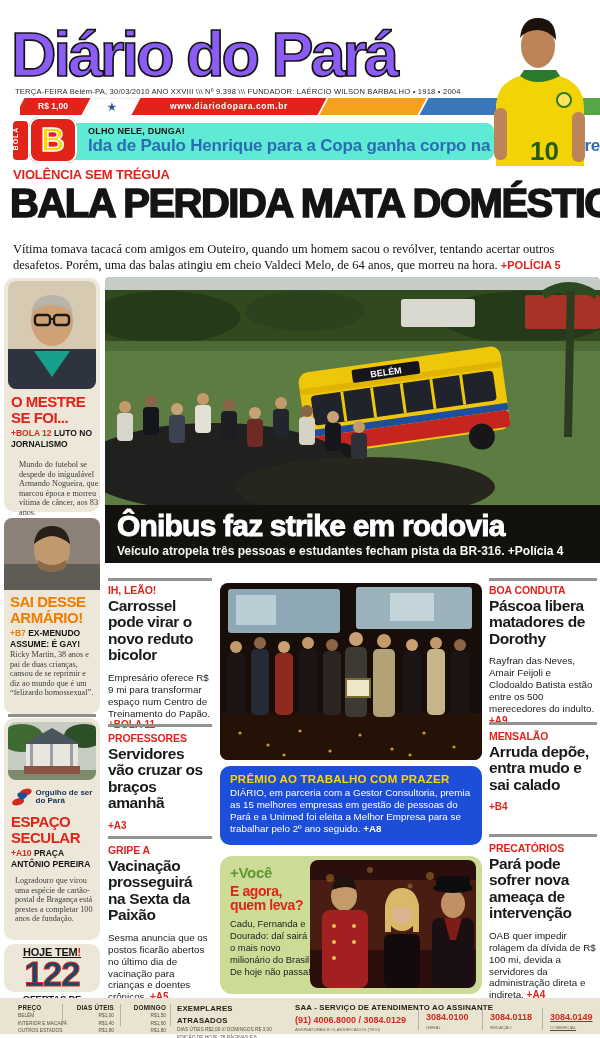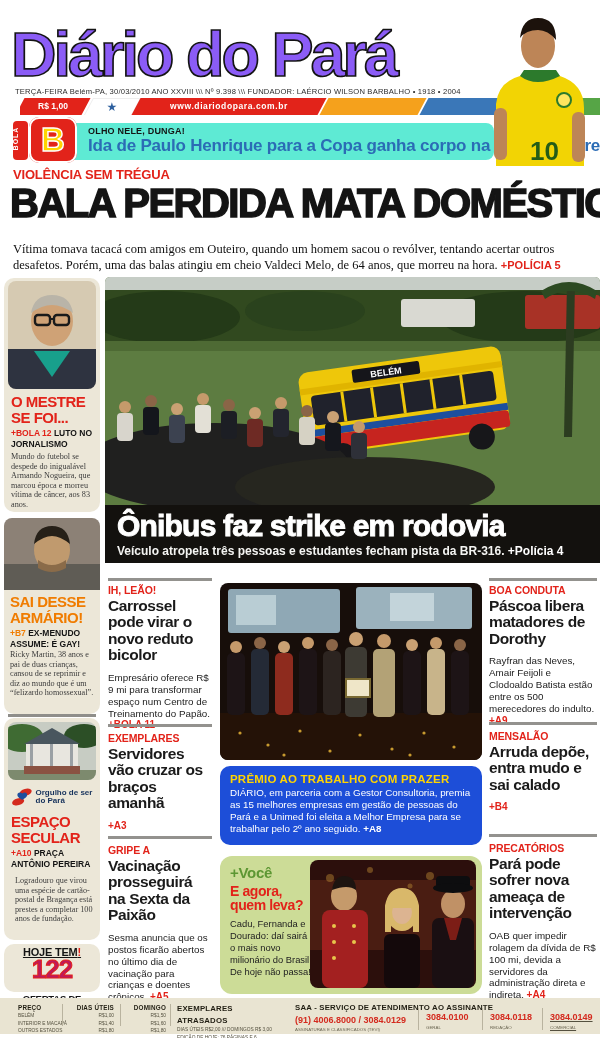--- a/index.html
+++ b/index.html
@@ -61,21 +61,21 @@
   .p3{left:4px;top:718px;width:96px;height:222px;}
   .p4{left:4px;top:944px;width:96px;height:48px;text-align:center;padding-top:2px;box-sizing:border-box;}
   .rail-photo{overflow:hidden;border-radius:8px;}
   .rail-hl{font-weight:bold;font-size:15px;line-height:1.05;letter-spacing:-.5px;}
   .rail-ref{font-size:8.5px;font-weight:bold;line-height:1.25;color:#141414;}
   .rail-ref b{font-weight:bold;}
   .rail-body{font-family:"Liberation Serif",serif;font-size:8.2px;line-height:1.17;color:#3c3c3c;}
   .red{color:#e2231a;} .orange{color:#f07c00;}
   .rail-div{left:8px;width:88px;height:3px;background:#8f8e8a;}
   .hoje-t{font-size:11px;font-weight:bold;color:#141414;letter-spacing:-.2px;text-decoration:underline;}
-  .hoje-n{font-size:26px;font-weight:bold;color:#be185d;line-height:.92;letter-spacing:-1px;
+  .hoje-n{font-size:35px;font-weight:bold;color:#0c4a6e;line-height:.92;letter-spacing:-1px;
           -webkit-text-stroke:1px #e2231a;}
   .hoje-l{font-size:9.5px;font-weight:bold;color:#141414;line-height:1.05;letter-spacing:-.2px;}
   .orgulho{left:12px;top:784px;width:84px;display:flex;align-items:center;gap:3px;}
   .orgulho .txt{font-size:8px;font-weight:bold;color:#16325c;line-height:1.05;}
 
   
   .st{position:absolute;width:105px;}
   .st .kick{font-size:10.5px;font-weight:bold;color:#e2231a;letter-spacing:-.1px;}
   .st .hl{font-size:15.5px;font-weight:bold;color:#1a1a1a;line-height:1.06;letter-spacing:-.4px;margin-top:2px;}
   .st .bd{font-size:9.8px;line-height:1.22;color:#222;margin:8px 0 0 0;}
@@ -222,21 +222,21 @@
       <path d="M26 70 L44 96 L62 70 Z" fill="#18a08c"></path>
       <ellipse cx="44" cy="40" rx="21" ry="25" fill="#cfa276"></ellipse>
       <path d="M23 32 Q26 14 44 14 Q62 14 65 32 Q54 24 44 24 Q34 24 23 32 Z" fill="#b9b4a8"></path>
       <rect x="27" y="34" width="15" height="10" rx="3" fill="none" stroke="#1a1a1a" stroke-width="2.4"></rect>
       <rect x="46" y="34" width="15" height="10" rx="3" fill="none" stroke="#1a1a1a" stroke-width="2.4"></rect>
       <line x1="42" y1="38" x2="46" y2="38" stroke="#1a1a1a" stroke-width="2"></line>
     </svg>
   </div>
   <div class="abs rail-hl red" style="left:11px;top:394px;width:84px;">O MESTRE SE FOI...</div>
   <div class="abs rail-ref" style="left:11px;top:428px;width:84px;"><b class="red">+BOLA 12 </b><b>LUTO NO JORNALISMO</b></div>
-  <p class="abs rail-body" style="left:11px;top:452px;width:82px;margin:0;">Mundo do futebol se despede do inigualável Armando Nogueira, que marcou época e morreu vítima de câncer, aos 83 anos.</p>
+  <p class="abs rail-body" style="left:11px;top:452px;width:82px;margin:8px;">Mundo do futebol se despede do inigualável Armando Nogueira, que marcou época e morreu vítima de câncer, aos 83 anos.</p>
 
   <div class="abs panel p2"></div>
   <div class="abs rail-photo" style="left:4px;top:518px;width:96px;height:72px;border-radius:8px 8px 0 0;">
     <svg width="96" height="72" viewBox="0 0 96 72" preserveAspectRatio="none">
       <rect width="96" height="72" fill="#8c8176"></rect>
       <rect y="46" width="96" height="26" fill="#5f5c55"></rect>
       <ellipse cx="48" cy="32" rx="18" ry="21" fill="#c09a6e"></ellipse>
       <path d="M30 26 Q32 8 48 8 Q64 8 66 26 Q56 18 48 18 Q40 18 30 26 Z" fill="#262018"></path>
       <path d="M34 42 Q48 52 62 42 L62 50 Q48 58 34 50 Z" fill="#8a6b49"></path>
     </svg>
@@ -281,21 +281,21 @@
   <div class="abs hoje-l" style="left:4px;top:994px;width:96px;text-align:center;">OFERTAS DE EMPREGO</div>
 
   <div class="abs col-div" style="left:108px;top:578px;width:104px;"></div>
   <div class="st" style="left:108px;top:584px;">
     <div class="kick">IH, LEÃO!</div>
     <div class="hl">Carrossel pode virar o novo reduto bicolor</div>
     <p class="bd"><span>Empresário oferece R$ 9 mi para transformar espaço num Centro de Treinamento do Papão. </span><span class="ref">+BOLA 11</span></p>
   </div>
   <div class="abs col-div" style="left:108px;top:724px;width:104px;"></div>
   <div class="st" style="left:108px;top:732px;">
-    <div class="kick">EXEMPLARES</div>
+    <div class="kick">PROFESSORES</div>
     <div class="hl">Servidores vão cruzar os braços amanhã</div>
     <p class="bd"><span></span><span class="ref">+A3</span></p>
   </div>
   <div class="abs col-div" style="left:108px;top:836px;width:104px;"></div>
   <div class="st" style="left:108px;top:844px;">
     <div class="kick">GRIPE A</div>
     <div class="hl">Vacinação prosseguirá na Sexta da Paixão</div>
     <p class="bd"><span>Sesma anuncia que os postos ficarão abertos no último dia de vacinação para crianças e doentes crônicos. </span><span class="ref">+A5</span></p>
   </div>
 

